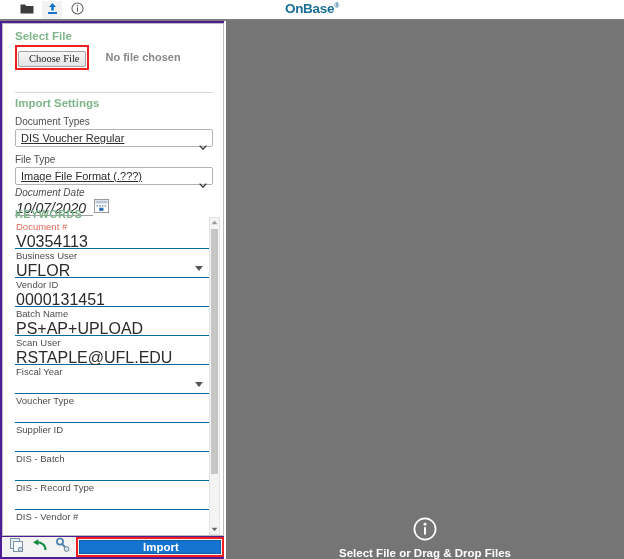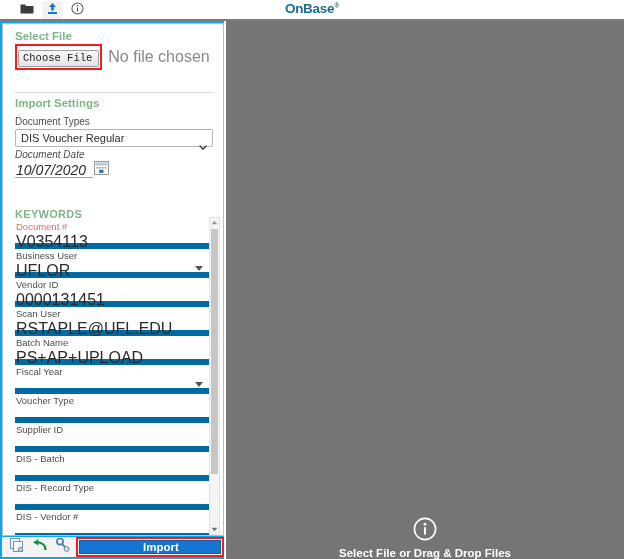--- a/index.html
+++ b/index.html
@@ -74,21 +74,21 @@
     width: 624px;
     height: 538px;
   }
 
   
   .left-panel {
     position: absolute;
     left: 0; top: 0;
     width: 224px;
     height: 538px;
-    background: #0ea5e9;
+    background: #4c1d95;
     box-sizing: border-box;
   }
   .panel-inner {
     position: absolute;
     left: 2px; top: 2px;
     width: 222px;
     height: 513px;
     background: #ffffff;
     border: 1px solid #bdbdbd;
     box-sizing: border-box;
@@ -119,35 +119,36 @@
     display: flex;
     align-items: center;
   }
   .redbox {
     border: 2px solid #f01e1e;
     padding: 1px;
     display: inline-block;
     box-sizing: border-box;
   }
   .choose-file-btn {
-    font-family: Liberation Mono, monospace;
+    font-family: Liberation Serif, serif;
     font-size: 10.5px;
     color: #1c1c1c;
     background: linear-gradient(#f7f7f7, #e4e4e4);
     border: 1px solid #a0a0a0;
     border-radius: 2px;
-    padding: 1px 6px 2px 4px;
+    padding: 1px 6px 2px 10px;
     cursor: pointer;
     white-space: nowrap;
   }
   .no-file {
-    font-size: 16px;
+    font-size: 11px;
     color: #888888;
-    margin-left: 6px;
+    margin-left: 16px;
     white-space: nowrap;
+    font-weight: bold;
   }
   .hr-light {
     position: absolute;
     left: 12px;
     width: 198px;
     height: 1px;
     background: #d9d9d9;
   }
 
   
@@ -173,20 +174,21 @@
     background: #ffffff;
     box-sizing: border-box;
     cursor: pointer;
   }
   .select-box .val {
     position: absolute;
     left: 5px; top: 2px;
     font-size: 11px;
     color: #2b2b2b;
     white-space: nowrap;
+    text-decoration: underline;
   }
   .chev {
     position: absolute;
     right: 6px; top: 6px;
     width: 7px; height: 4px;
     color: #333;
   }
 
   .date-field {
     margin-top: 2px;
@@ -223,21 +225,21 @@
   .kw-list {
     position: absolute;
     left: 12px; top: 196px;
     width: 196px;
     height: 316px;
     overflow: hidden;
   }
   .kw-field {
     position: relative;
     height: 29px;
-    border-bottom: 6px solid #0369a1;
+    border-bottom: 1px solid #0369a1;
     box-sizing: border-box;
   }
   .kw-field .lbl {
     position: absolute;
     left: 1px; top: 1px;
     font-size: 9.5px;
     color: #4d4d4d;
   }
   .kw-field .lbl.required {
     color: #e2685b;
@@ -427,20 +429,31 @@
             <div class="select-box">
               <span class="val">DIS Voucher Regular</span>
               <span class="chev">
                 <svg width="8" height="5" viewBox="0 0 8 5">
                     <path d="M0.6 0.6 L4 4.2 L7.4 0.6" fill="none" stroke="#333" stroke-width="1.3"></path>
                   </svg>
               </span>
             </div>
           </div>
 
+          <div class="field">
+            <div class="field-label">File Type</div>
+            <div class="select-box">
+              <span class="val">Image File Format (.???)</span>
+              <span class="chev">
+                <svg width="8" height="5" viewBox="0 0 8 5">
+                    <path d="M0.6 0.6 L4 4.2 L7.4 0.6" fill="none" stroke="#333" stroke-width="1.3"></path>
+                  </svg>
+              </span>
+            </div>
+          </div>
 
           <div class="date-field">
             <div class="field-label">Document Date</div>
             <div class="date-input">
               <span class="val">10/07/2020</span>
               <span class="cal-icon">
                 <svg width="15" height="15" viewBox="0 0 15 15">
                   <rect x="0.5" y="1.5" width="14" height="13" fill="#ffffff" stroke="#9a9a9a"></rect>
                   <rect x="1.5" y="2.5" width="12" height="3" fill="#b9c7d9"></rect>
                   <rect x="2.5" y="7" width="1.6" height="1.6" fill="#8d9bad"></rect>
@@ -464,26 +477,26 @@
             <div class="kw-field">
               <div class="lbl">Business User</div>
               <div class="val">UFLOR</div>
               <span class="tri"></span>
             </div>
             <div class="kw-field">
               <div class="lbl">Vendor ID</div>
               <div class="val">0000131451</div>
             </div>
             <div class="kw-field">
+              <div class="lbl">Batch Name</div>
+              <div class="val">PS+AP+UPLOAD</div>
+            </div>
+            <div class="kw-field">
               <div class="lbl">Scan User</div>
               <div class="val">RSTAPLE@UFL.EDU</div>
-            </div>
-            <div class="kw-field">
-              <div class="lbl">Batch Name</div>
-              <div class="val">PS+AP+UPLOAD</div>
             </div>
             <div class="kw-field">
               <div class="lbl">Fiscal Year</div>
               <div class="val"></div>
               <span class="tri"></span>
             </div>
             <div class="kw-field">
               <div class="lbl">Voucher Type</div>
               <div class="val"></div>
             </div>

